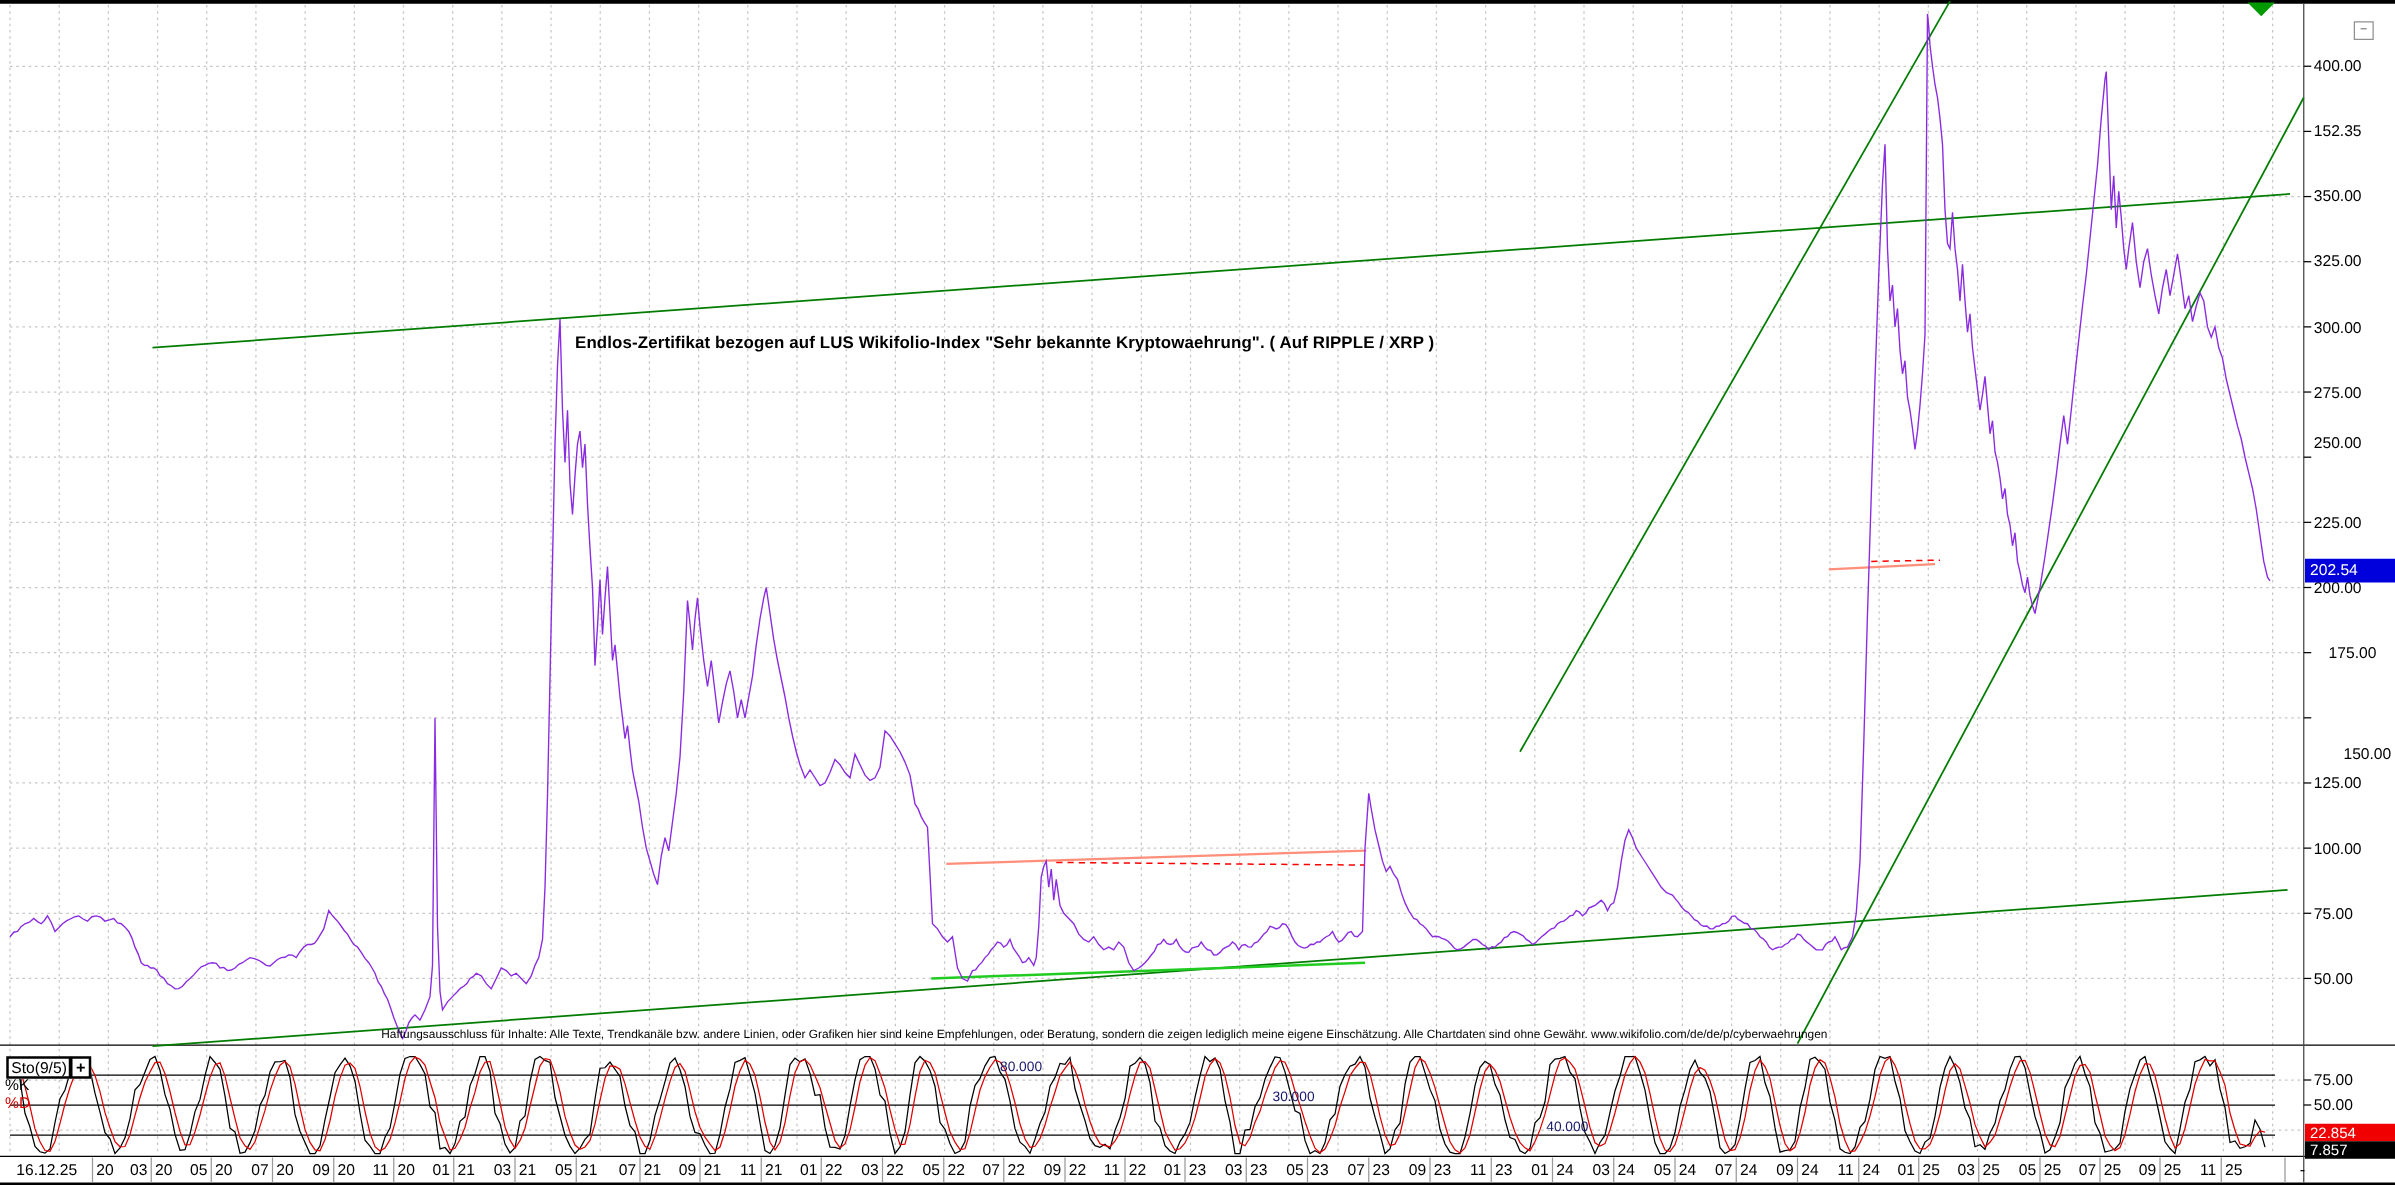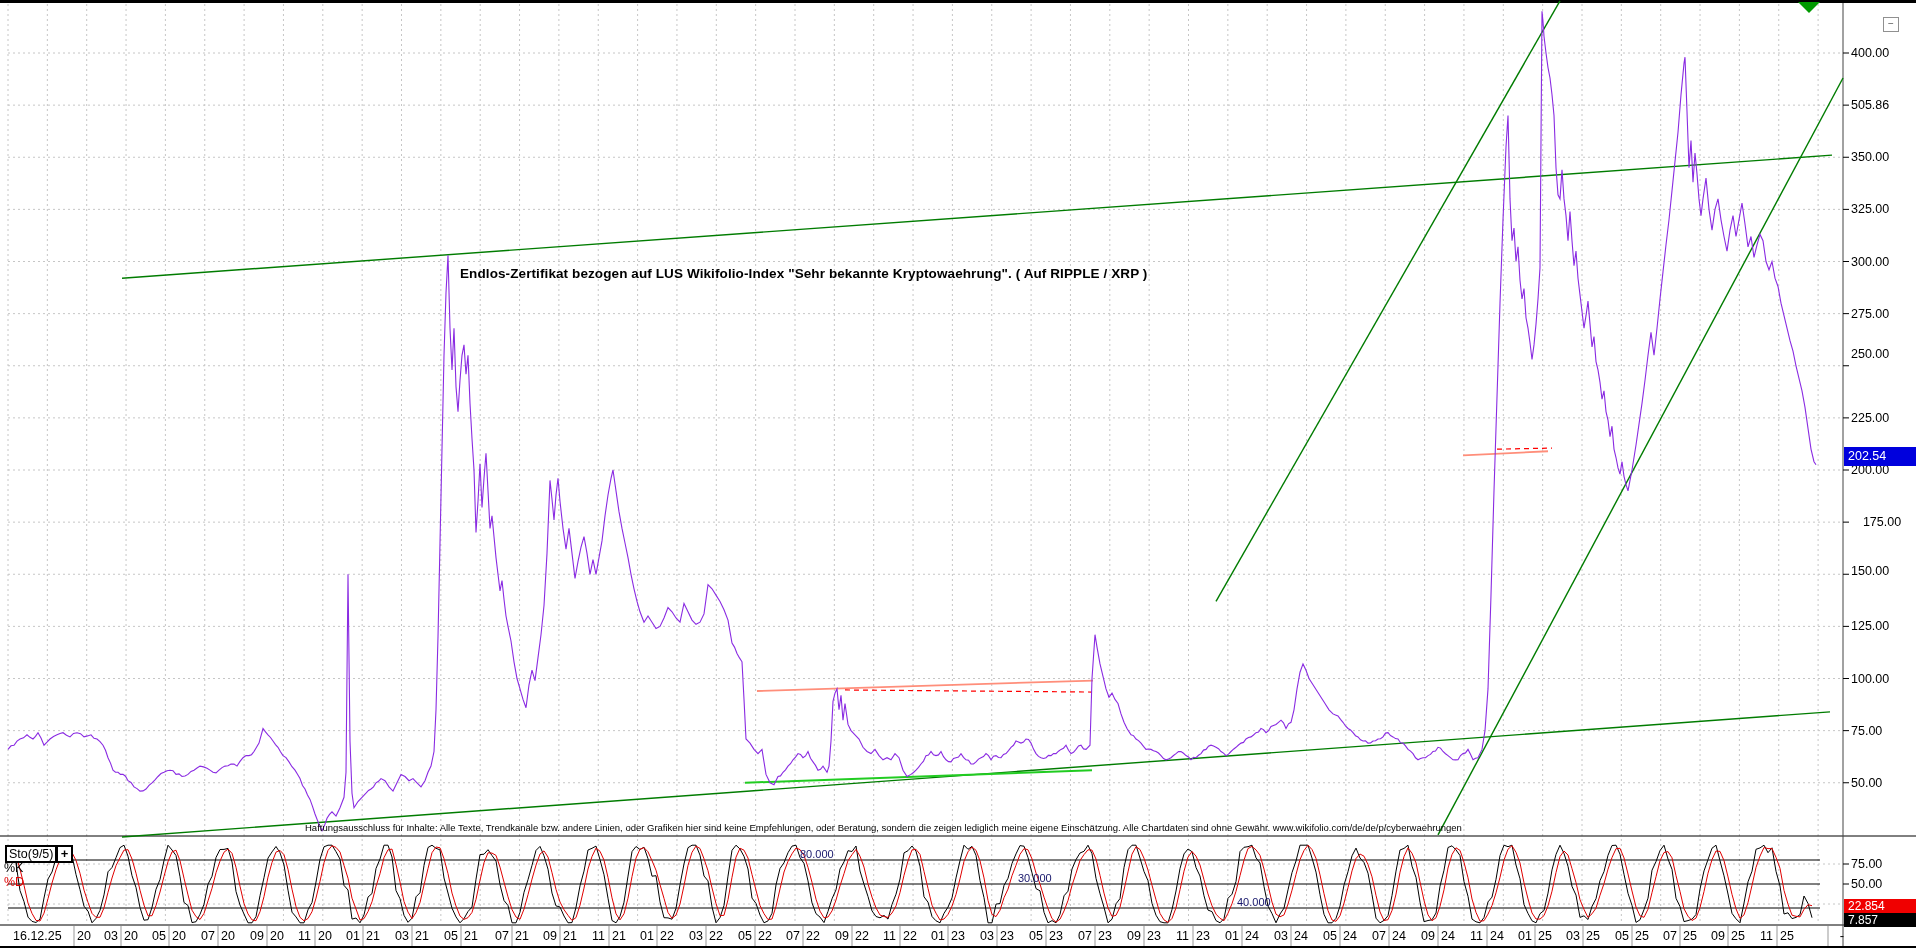--- a/index.html
+++ b/index.html
@@ -174,30 +174,30 @@
         <line x1="1777" y1="926" x2="1777" y2="946" stroke="#999" stroke-width="1"></line>
         <line x1="1828" y1="926" x2="1828" y2="946" stroke="#999" stroke-width="1"></line>
       </svg>
   </div>
 
   <div id="title">Endlos-Zertifikat bezogen auf LUS Wikifolio-Index "Sehr bekannte Kryptowaehrung". ( Auf RIPPLE / XRP )</div>
   <div id="disclaimer">Haftungsausschluss für Inhalte: Alle Texte, Trendkanäle bzw. andere Linien, oder Grafiken hier sind keine Empfehlungen, oder Beratung, sondern die zeigen lediglich meine eigene Einschätzung. Alle Chartdaten sind ohne Gewähr.  www.wikifolio.com/de/de/p/cyberwaehrungen</div>
 
   <div id="labels-layer">
       <div class="ylab" style="top: 47px;">400.00</div>
-      <div class="ylab" style="top: 99.125px;">505.86</div>
+      <div class="ylab" style="top: 99.125px;">152.35</div>
       <div class="ylab" style="top: 151.25px;">350.00</div>
       <div class="ylab" style="top: 203.375px;">325.00</div>
       <div class="ylab" style="top: 255.5px;">300.00</div>
       <div class="ylab" style="top: 307.625px;">275.00</div>
       <div class="ylab" style="top: 348px;">250.00</div>
       <div class="ylab" style="top: 411.875px;">225.00</div>
       <div class="ylab" style="top: 464px;">200.00</div>
       <div class="ylab" style="top: 516.125px; text-align: center;">175.00</div>
-      <div class="ylab" style="top: 565px;">150.00</div>
+      <div class="ylab" style="top: 597px; text-align: right;">150.00</div>
       <div class="ylab" style="top: 620.375px;">125.00</div>
       <div class="ylab" style="top: 672.5px;">100.00</div>
       <div class="ylab" style="top: 724.625px;">75.00</div>
       <div class="ylab" style="top: 776.75px;">50.00</div>
       <div class="pylab" style="top: 858px;">75.00</div>
       <div class="pylab" style="top: 878px;">50.00</div>
       <div class="lvl" style="left: 800px; top: 848px;">80.000</div>
       <div class="lvl" style="left: 1018px; top: 872px;">30.000</div>
       <div class="lvl" style="left: 1237px; top: 896px;">40.000</div>
       <div class="xl" style="left: 13px;">16.12.25</div>

